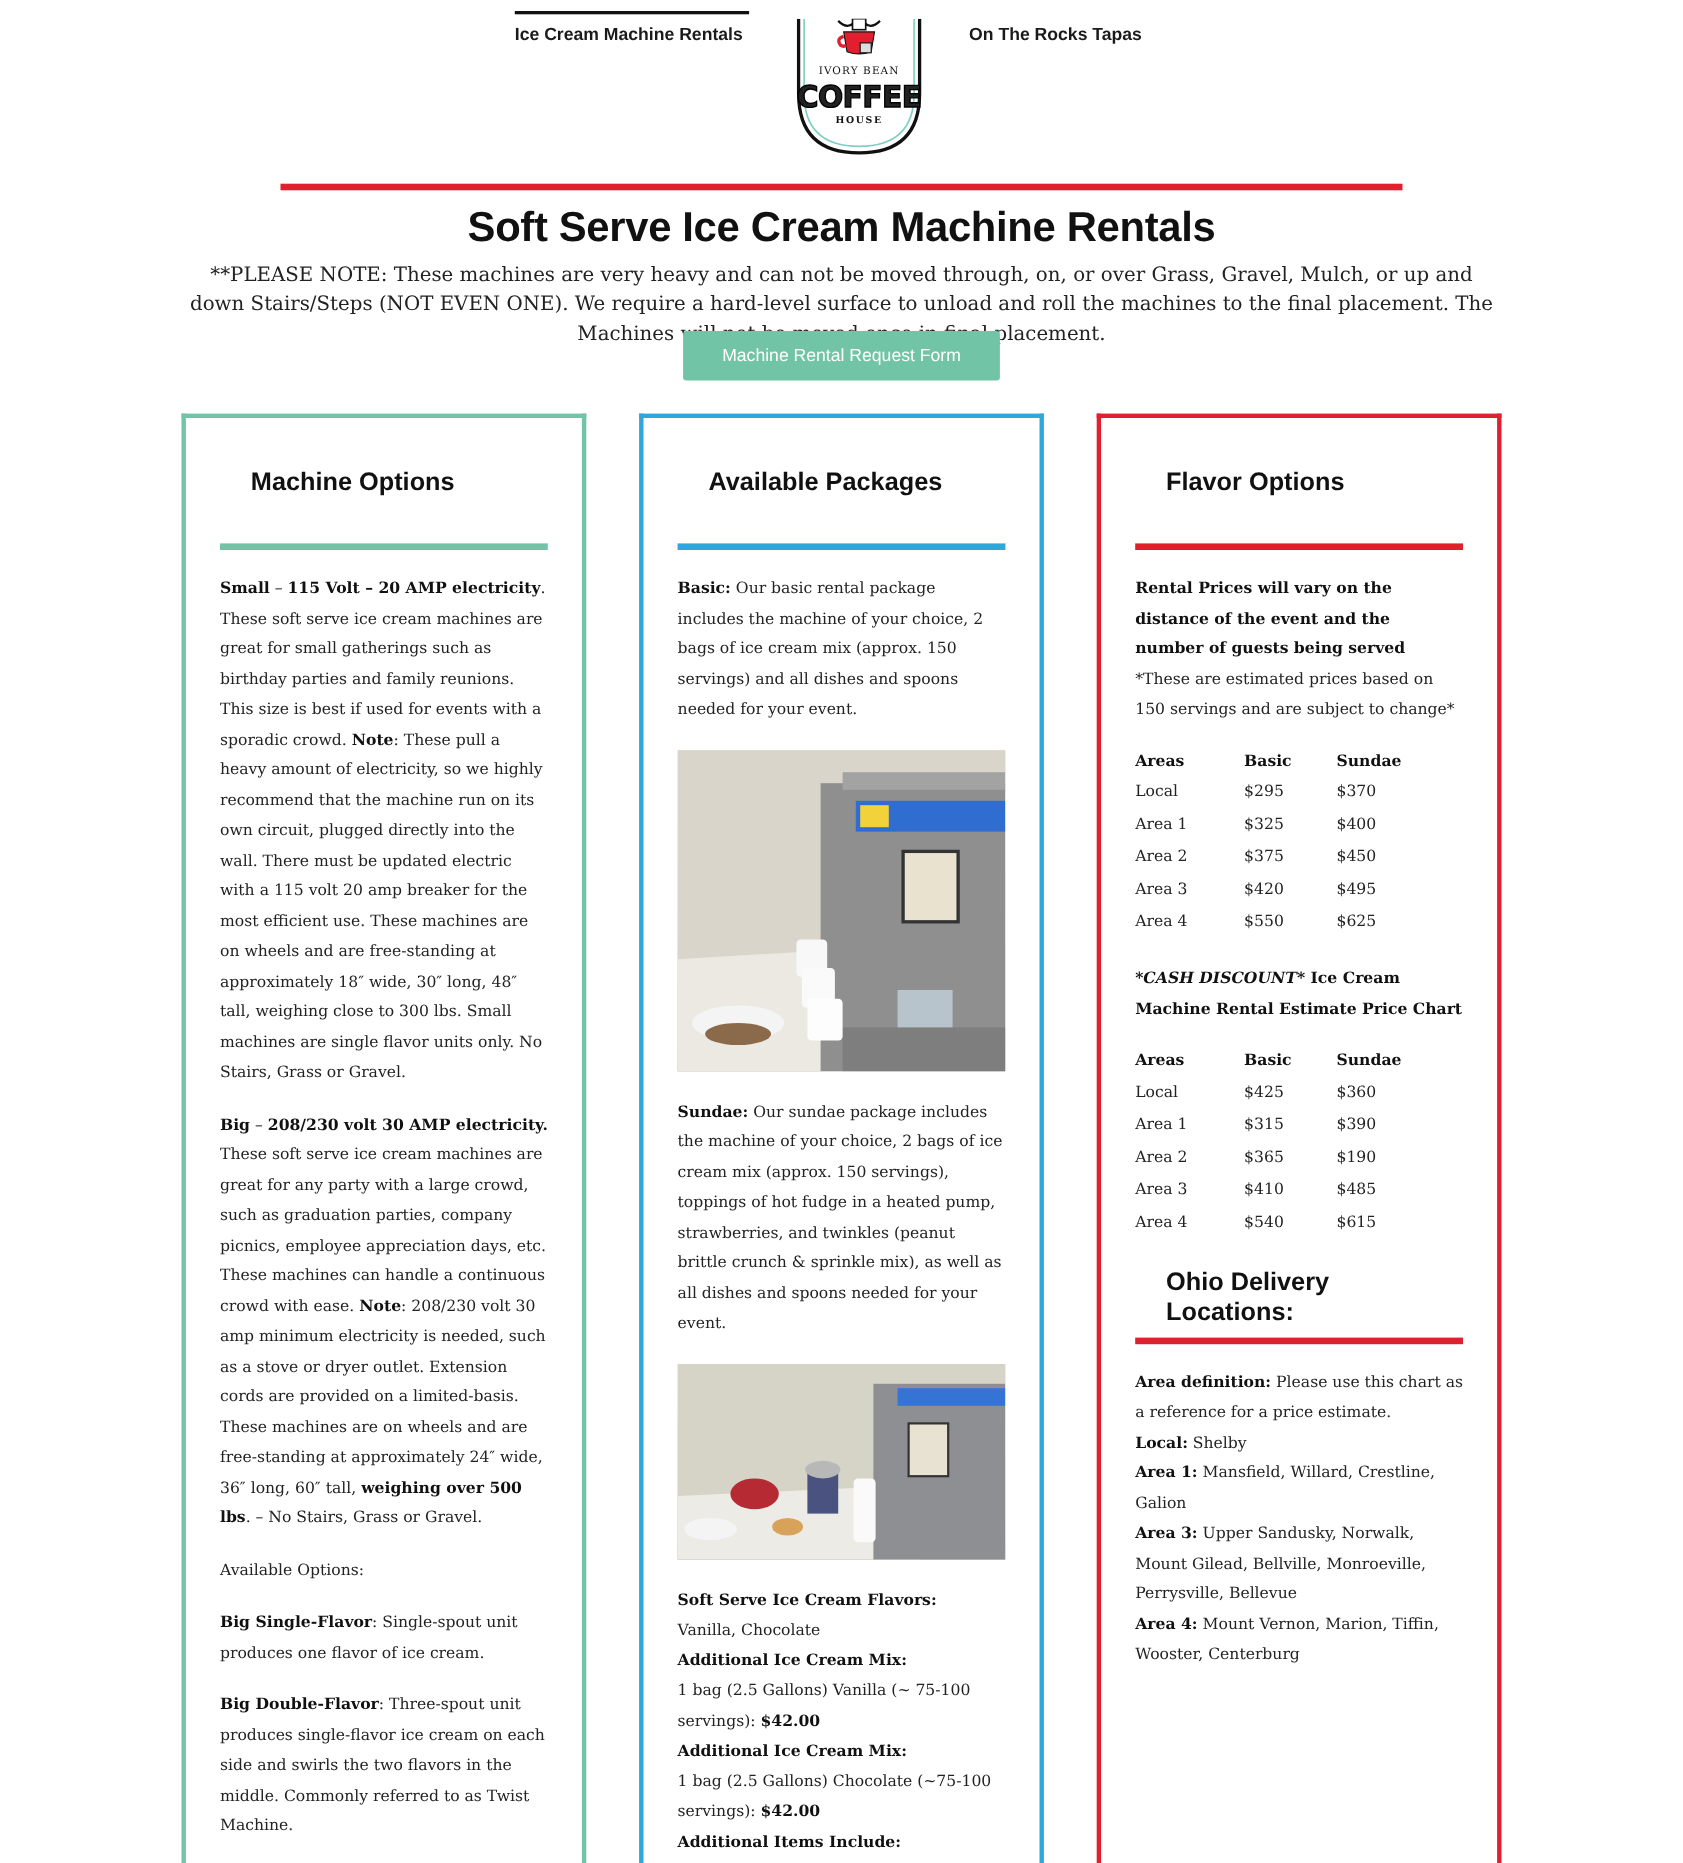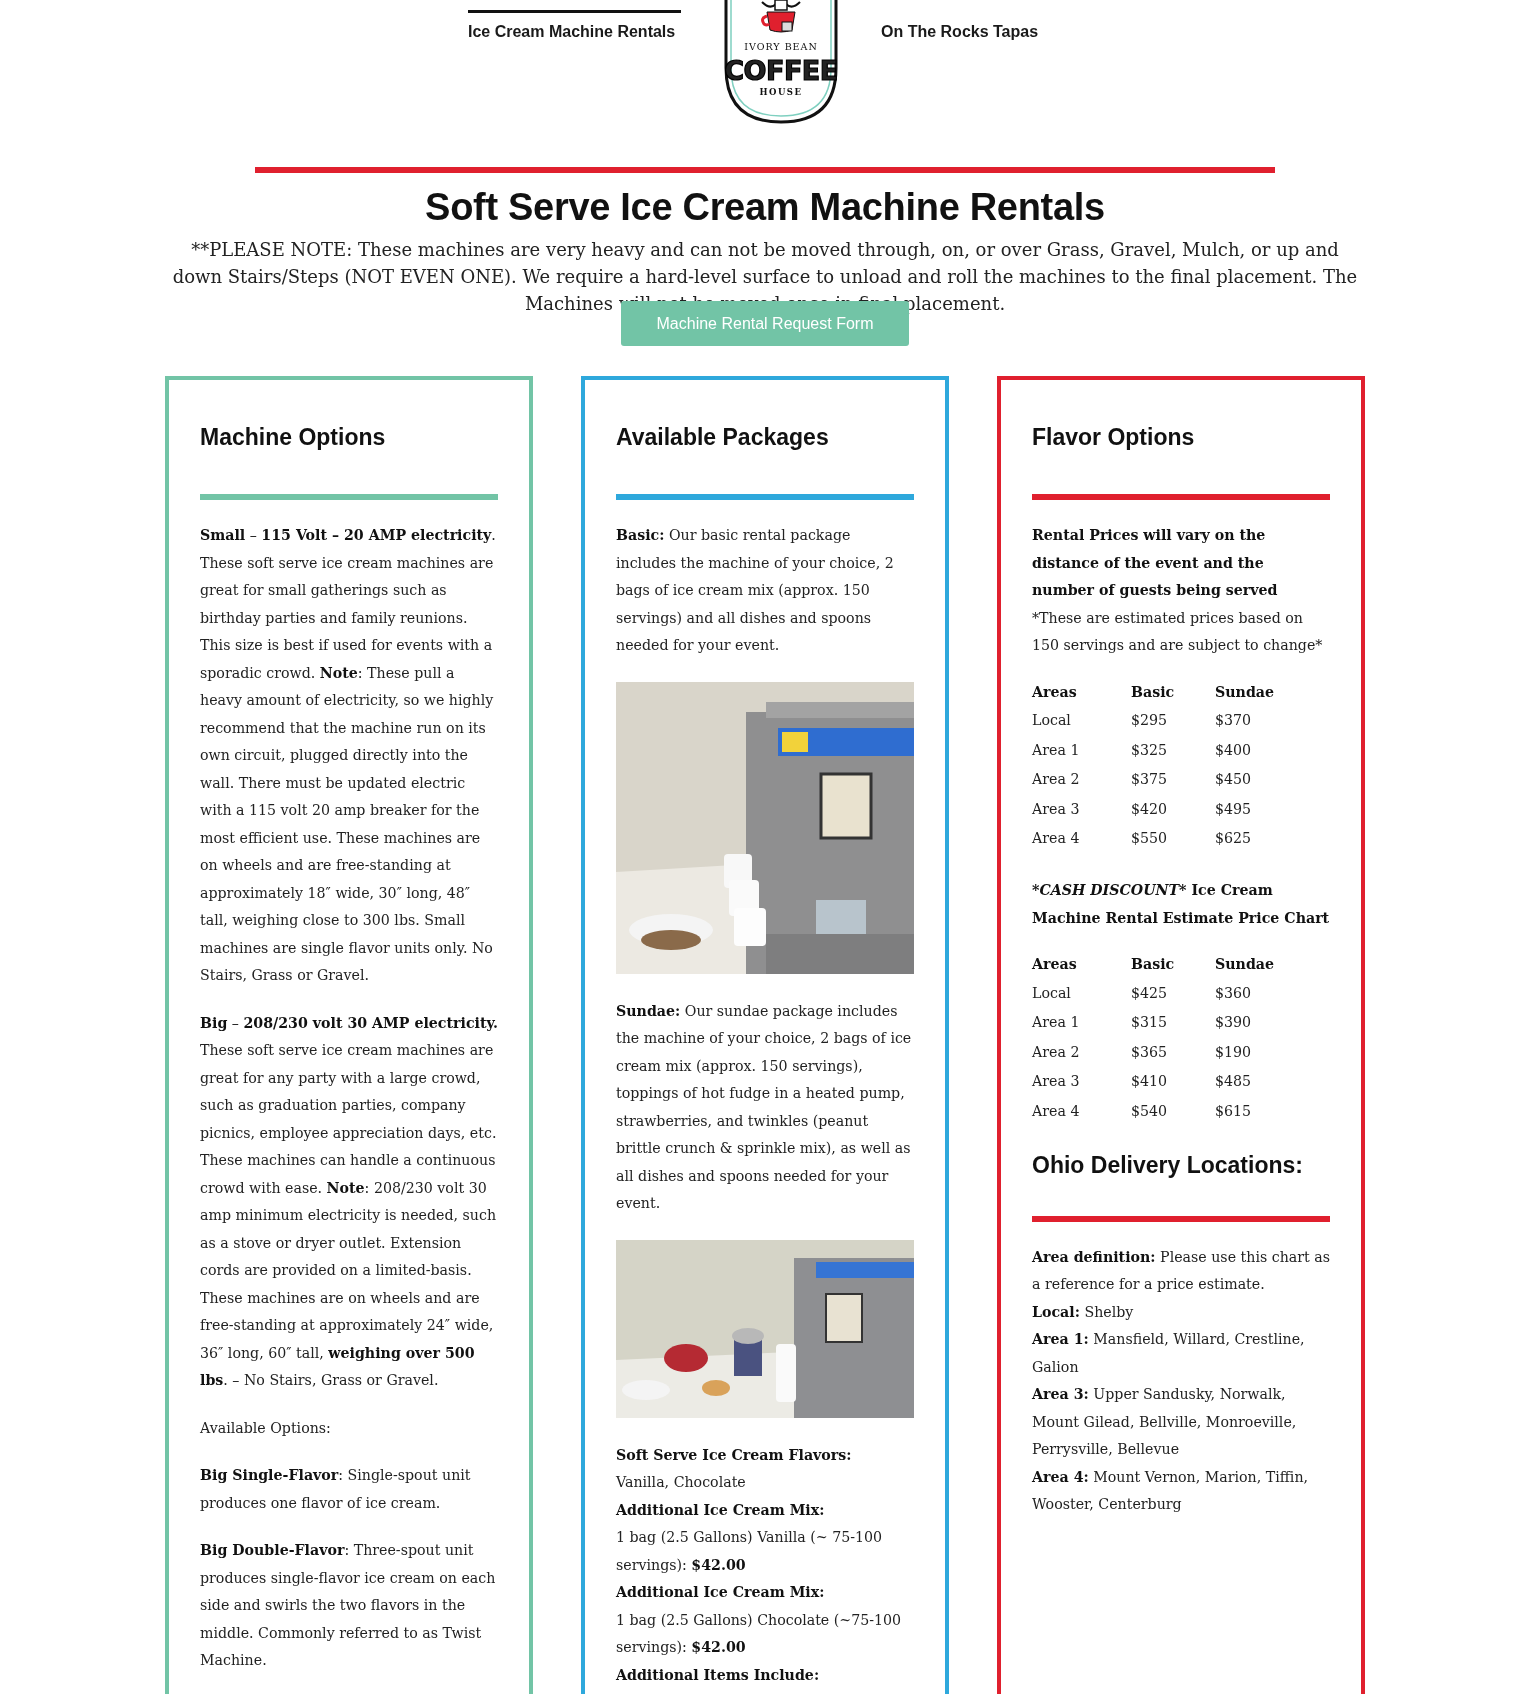--- a/index.html
+++ b/index.html
@@ -4,33 +4,33 @@
 <style>
   * { box-sizing: border-box; margin: 0; padding: 0; }
   html, body { width: 1530px; height: 1694px; overflow: hidden; background: #ffffff; }
   body { position: relative; font-family: "DejaVu Serif", serif; color: #222; }
 
   .nav-item { position: absolute; top: 0; font-family: "Liberation Sans", sans-serif; font-size: 16px; font-weight: bold; color: #1a1a1a; }
   .nav-item .bar { height: 3px; background: #111; margin-top: 10px; }
   .nav-item .bar.hidden { background: transparent; }
   .nav-item .lbl { display: block; margin-top: 10px; white-space: nowrap; }
 
-  .logo { position: absolute; left: 718px; top: 0; width: 126px; height: 124px; }
+  .logo { position: absolute; left: 718px; top: 17px; width: 126px; height: 124px; }
 
   .red-rule { position: absolute; left: 255px; top: 167px; width: 1020px; height: 6px; background: #e0202e; }
   .page-title { position: absolute; left: 0; width: 1530px; top: 186px; text-align: center; font-family: "Liberation Sans", sans-serif; font-weight: bold; font-size: 38px; color: #111; letter-spacing: -0.3px; }
   .note { position: absolute; left: 170px; width: 1190px; top: 236px; text-align: center; font-size: 18px; line-height: 27px; color: #222; }
   .cta { position: absolute; left: 621px; top: 301px; width: 288px; height: 45px; background: #72c4a6; border-radius: 3px; color: #ffffff; font-family: "Liberation Sans", sans-serif; font-size: 16px; display: flex; align-items: center; justify-content: center; }
 
   .card { position: absolute; top: 376px; width: 368px; height: 1340px; border: 4px solid; border-bottom: none; }
   .card.green { left: 165px; border-color: #72c4a6; }
   .card.blue { left: 581px; border-color: #2ea8dc; }
   .card.red { left: 997px; border-color: #e0202e; }
   .card-inner { position: absolute; left: 31px; right: 31px; top: 0; }
-  .card h2 { font-family: "Liberation Sans", sans-serif; font-size: 23px; font-weight: bold; color: #111; margin-top: 44px; height: 30px; }
+  .card h2 { font-family: "Liberation Sans", sans-serif; font-size: 23px; font-weight: bold; color: #111; margin-top: 44px; height: 30px; margin-left: 28px; }
   .card .rule { height: 6px; margin-top: 40px; margin-bottom: 22px; }
   .green .rule { background: #72c4a6; }
   .blue .rule { background: #2ea8dc; }
   .red .rule { background: #e0202e; }
   .card p { font-size: 14.2px; line-height: 27.5px; color: #222; }
   .card p + p { margin-top: 20px; }
   .card b { color: #111; }
   .tight p + p { margin-top: 0; }
 
   .price-table { width: 100%; border-collapse: collapse; margin-top: 18px; font-size: 14.2px; }

